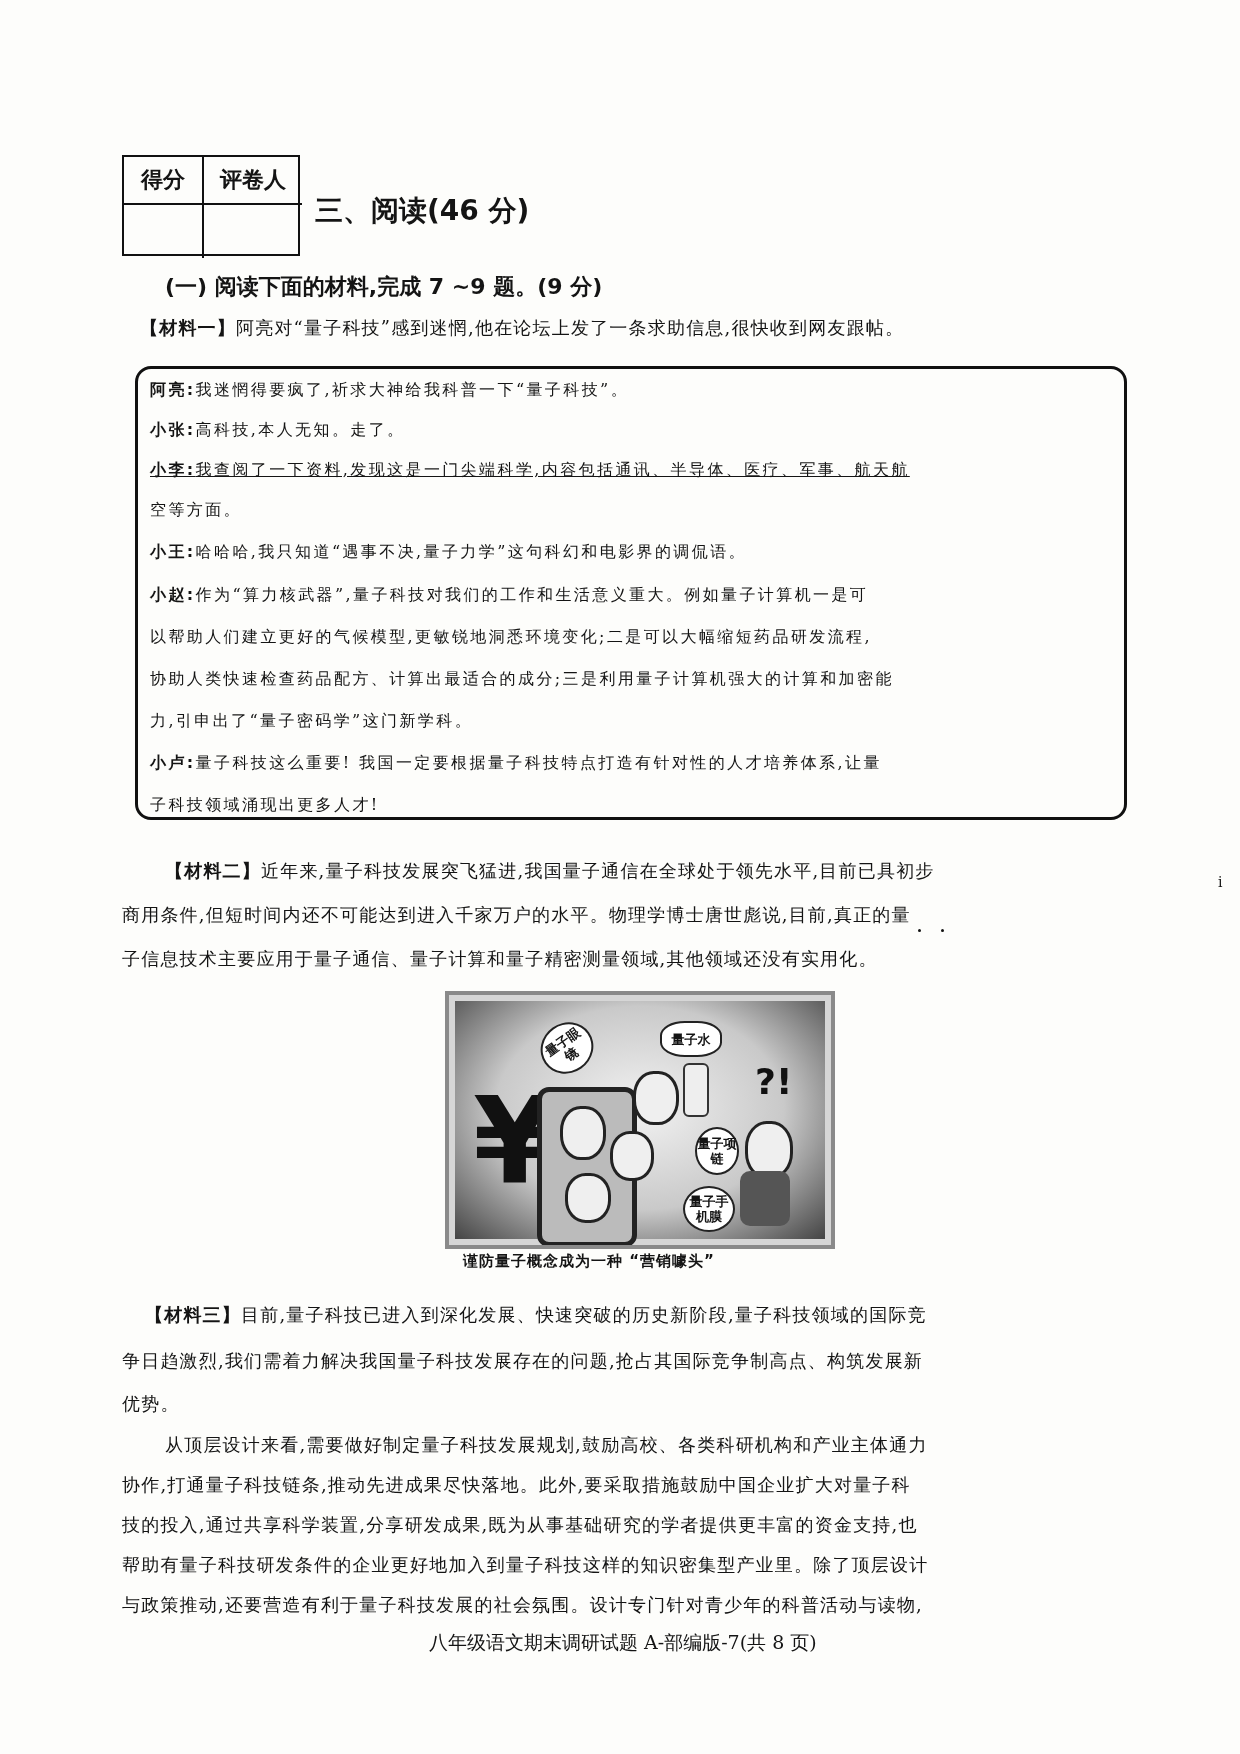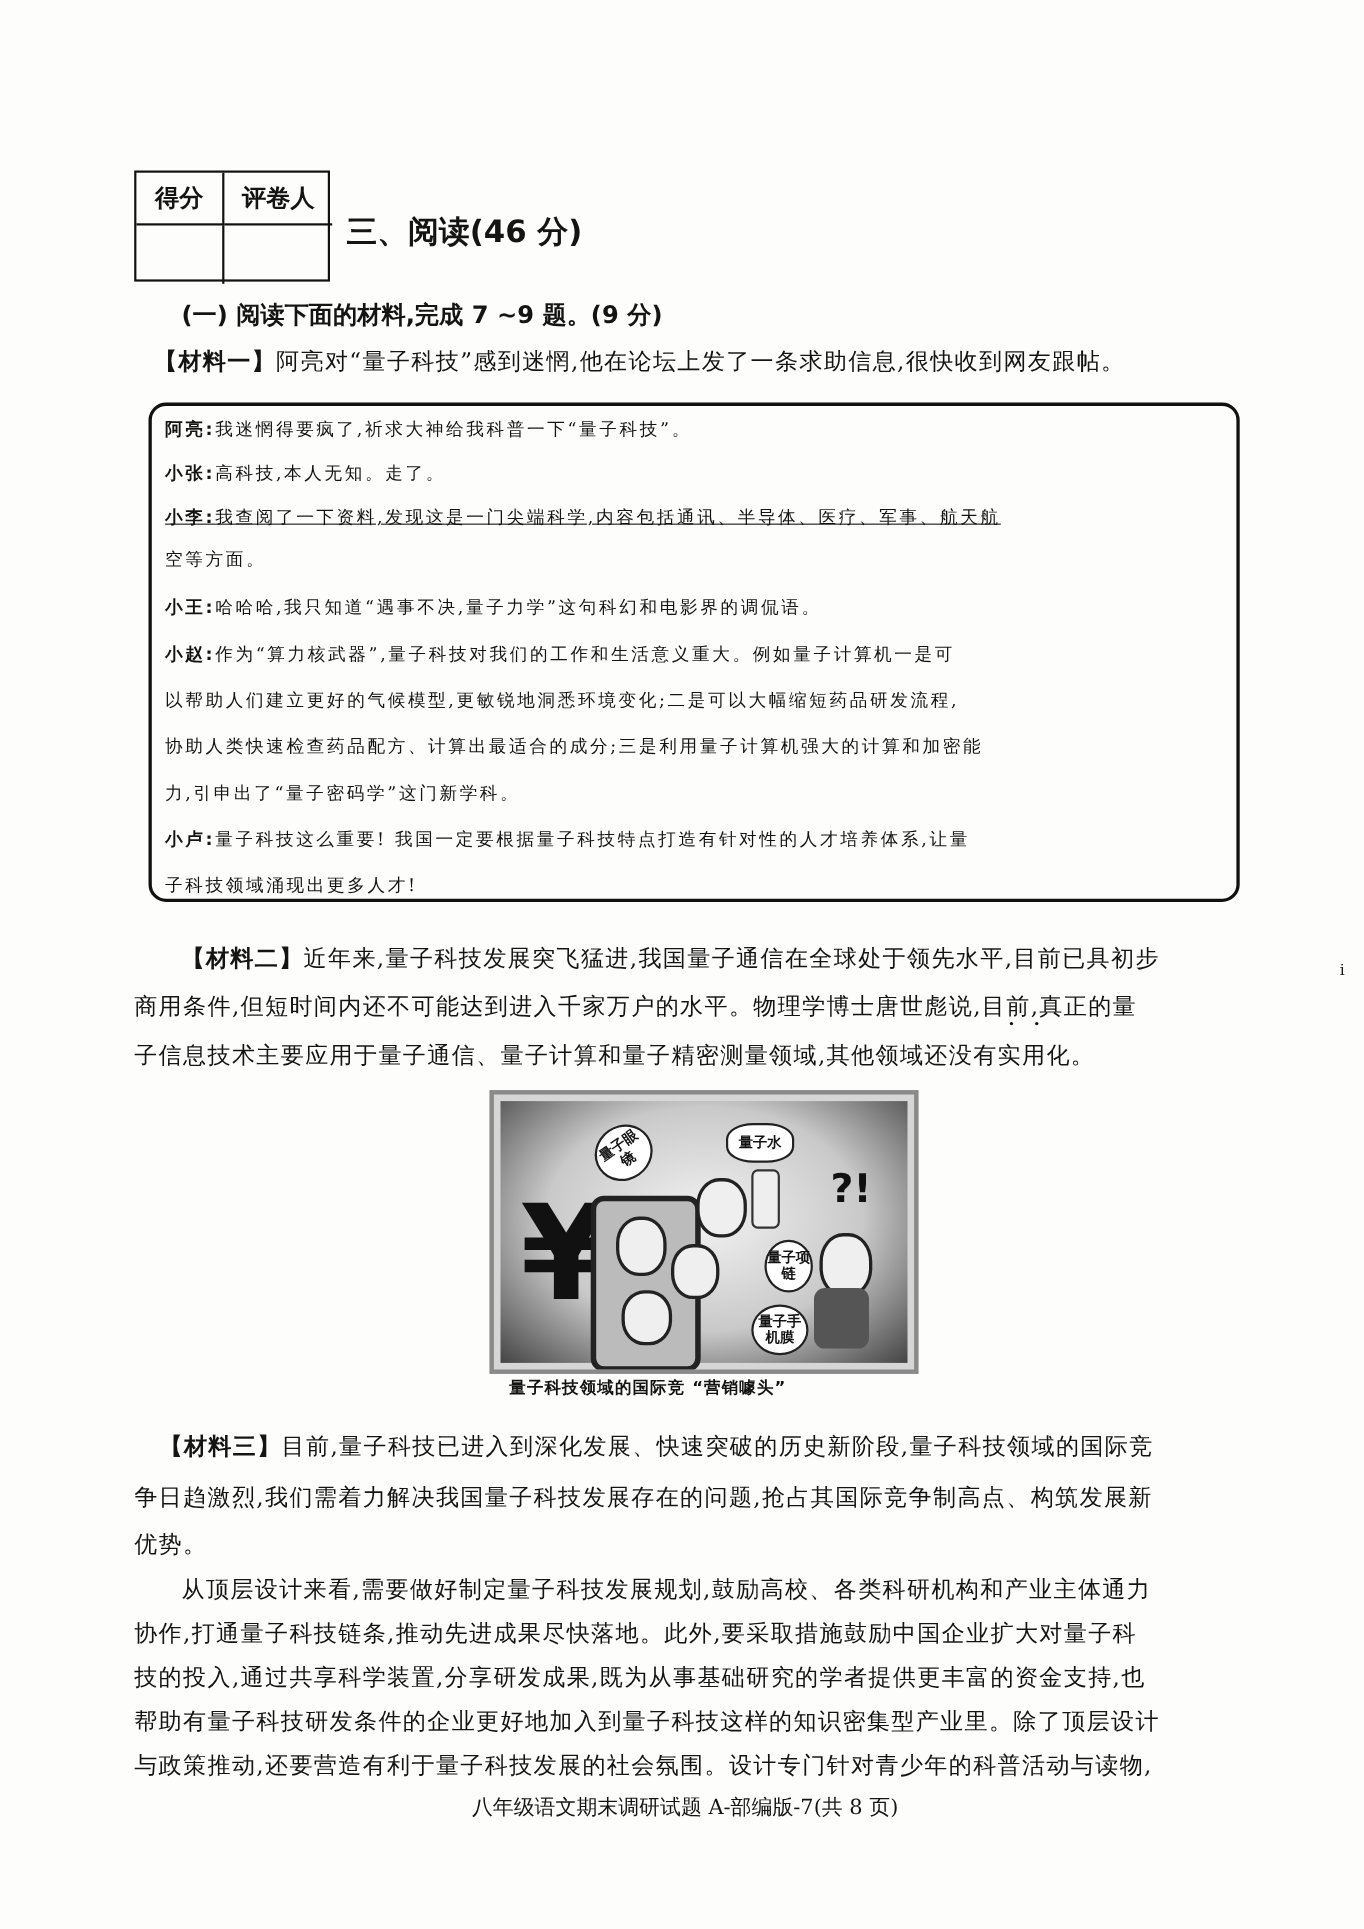--- a/index.html
+++ b/index.html
@@ -34,21 +34,21 @@
       left: 315px; top: 192px;
       font-family: "DejaVu Sans", sans-serif;
       font-weight: bold; font-size: 28px;
     }
     .sub-title {
       left: 165px; top: 272px;
       font-family: "DejaVu Sans", sans-serif;
       font-weight: bold; font-size: 22px;
     }
     .line {
-      font-size: 21px; letter-spacing: 1.2px; white-space: nowrap;
+      font-size: 18px; letter-spacing: 1.2px; white-space: nowrap;
       line-height: 30px;
     }
     .mat-label { font-family: "DejaVu Sans", sans-serif; font-weight: bold; }
     .speaker { font-family: "DejaVu Sans", sans-serif; font-weight: bold; }
     .forum-box {
       left: 135px; top: 366px; width: 992px; height: 454px;
       border: 3px solid #111; border-radius: 16px;
       box-sizing: border-box;
     }
     .forum-line { left: 150px; font-size: 16px; letter-spacing: 2.4px; white-space: nowrap; line-height: 30px; }
@@ -152,21 +152,21 @@
     <div style="position:absolute; left:290px; top:120px; width:42px; height:52px; border-radius:45%; background:#efefef; border:3px solid #222;"></div>
     <div style="position:absolute; left:285px; top:170px; width:50px; height:55px; background:#555; border-radius:10px;"></div>
     <div style="position:absolute; left:300px; top:60px; font-family:'DejaVu Sans',sans-serif; font-weight:bold; font-size:36px; color:#111;">?!</div>
 
     <div class="bubble" style="left:85px; top:22px; width:50px; height:46px; transform:rotate(-35deg);">量子眼镜</div>
     <div class="bubble" style="left:205px; top:20px; width:58px; height:32px; border-radius:40%;">量子水</div>
     <div class="bubble" style="left:240px; top:126px; width:40px; height:44px;">量子项链</div>
     <div class="bubble" style="left:228px; top:185px; width:48px; height:42px;">量子手机膜</div>
   </div>
 </div>
-<div class="abs caption">量子科技领域的国际竞 “营销噱头”</div>
+<div class="abs caption">谨防量子概念成为一种 “营销噱头”</div>
 
 <div class="abs line" style="left:145px; top:1300px;">
   <span class="mat-label">【材料三】</span><span>目前,量子科技已进入到深化发展、快速突破的历史新阶段,量子科技领域的国际竞</span>
 </div>
 <div class="abs line" style="left:122px; top:1346px;">争日趋激烈,我们需着力解决我国量子科技发展存在的问题,抢占其国际竞争制高点、构筑发展新</div>
 <div class="abs line" style="left:122px; top:1389px;">优势。</div>
 
 <div class="abs line" style="left:165px; top:1430px;">从顶层设计来看,需要做好制定量子科技发展规划,鼓励高校、各类科研机构和产业主体通力</div>
 <div class="abs line" style="left:122px; top:1470px;">协作,打通量子科技链条,推动先进成果尽快落地。此外,要采取措施鼓励中国企业扩大对量子科</div>
 <div class="abs line" style="left:122px; top:1510px;">技的投入,通过共享科学装置,分享研发成果,既为从事基础研究的学者提供更丰富的资金支持,也</div>

